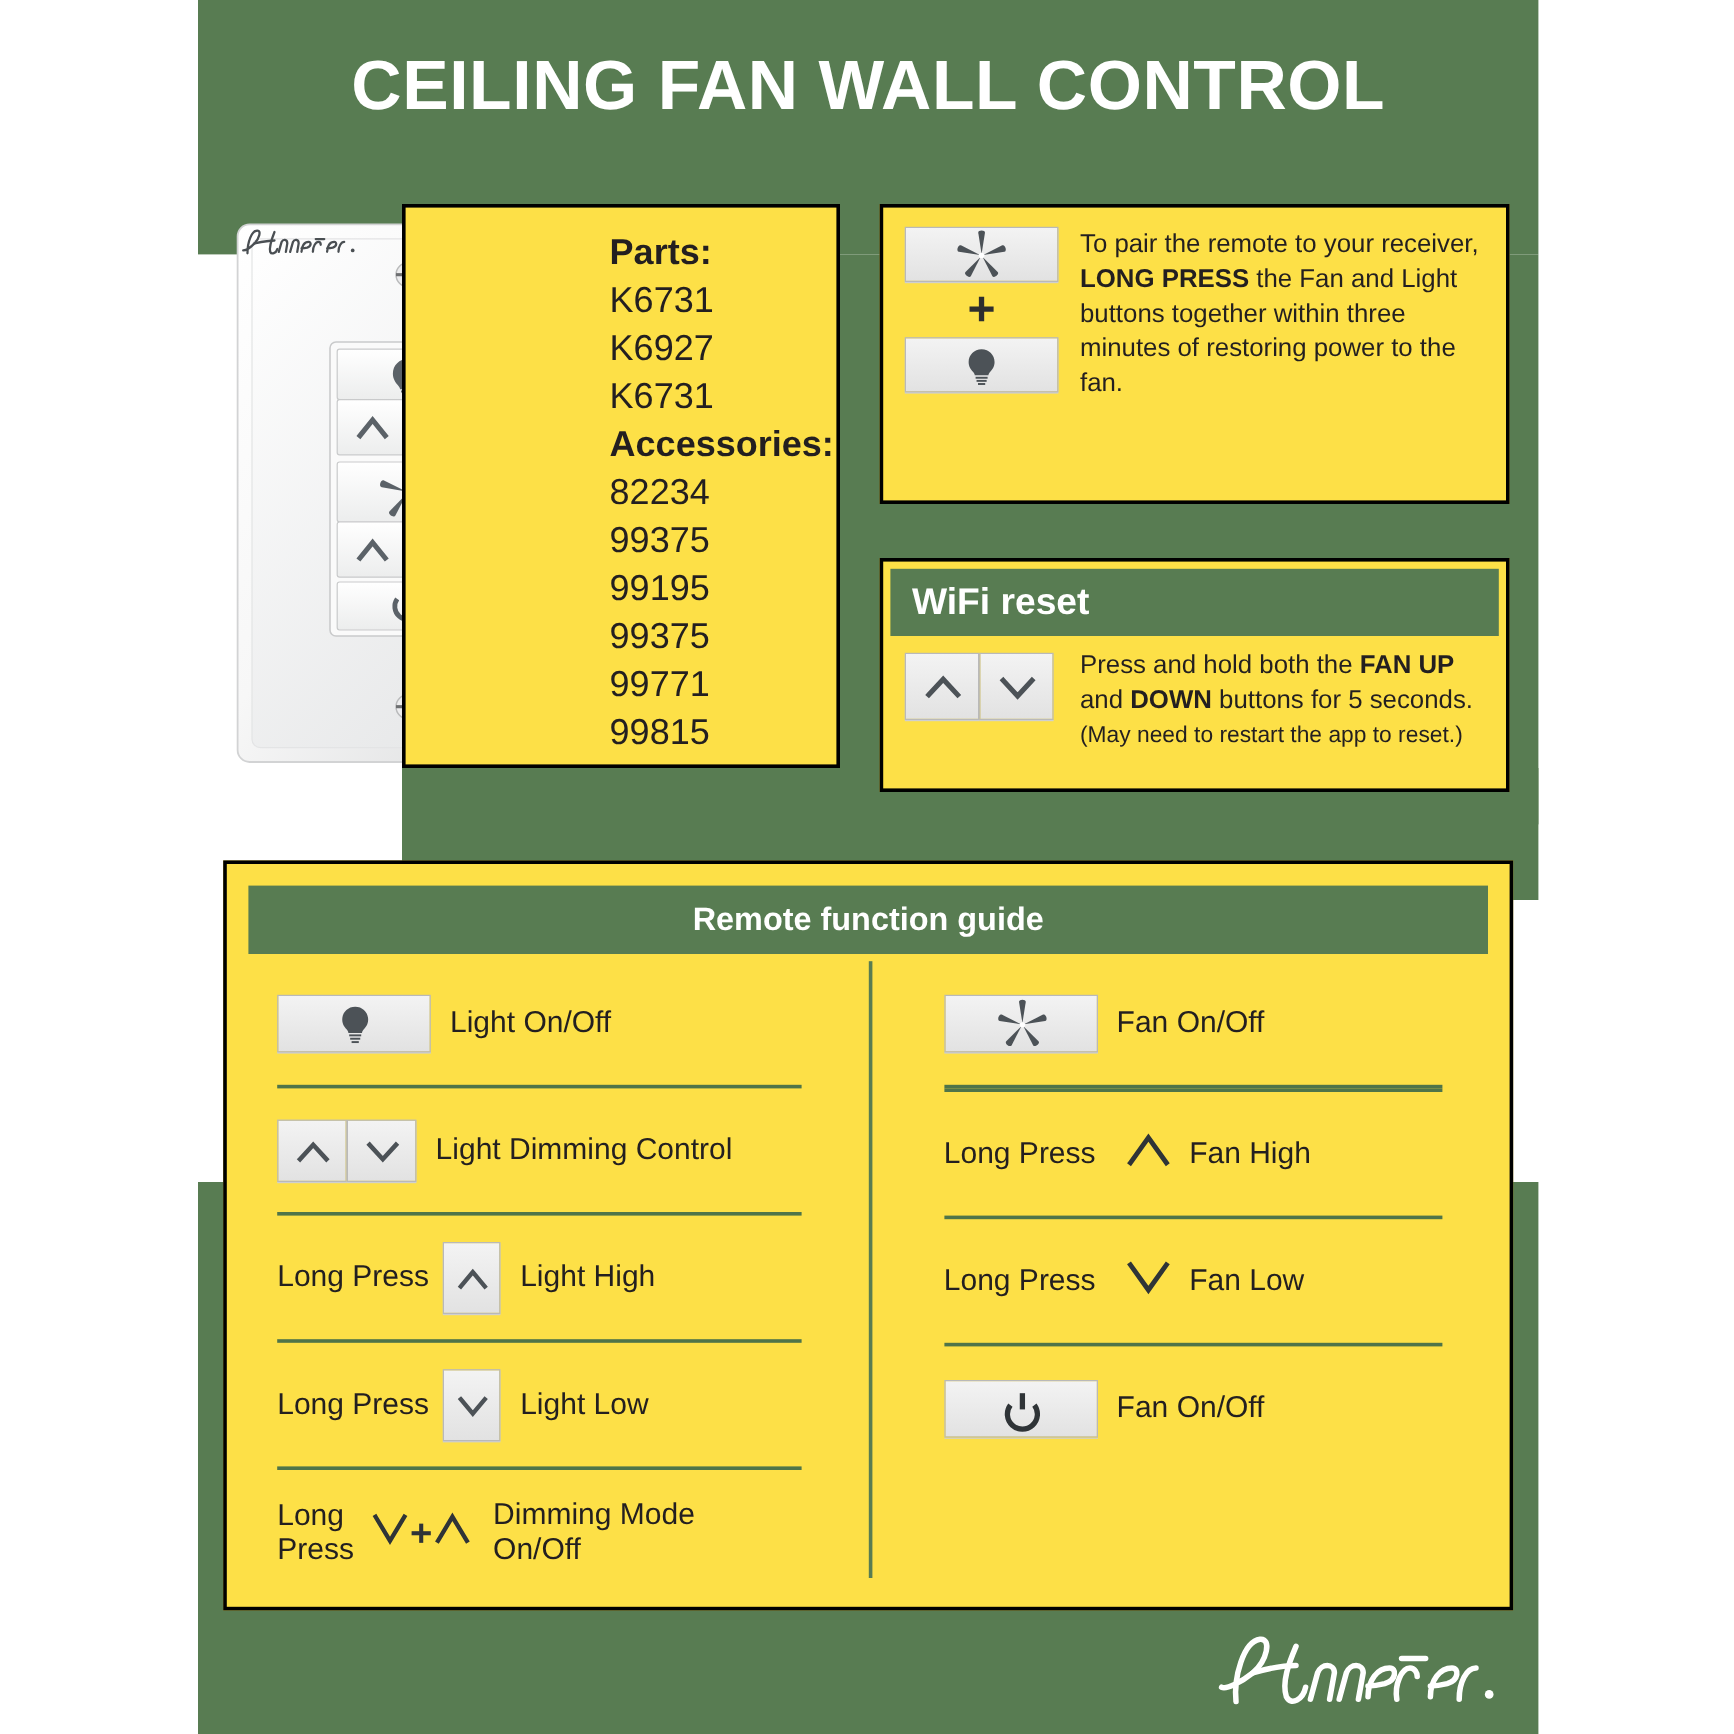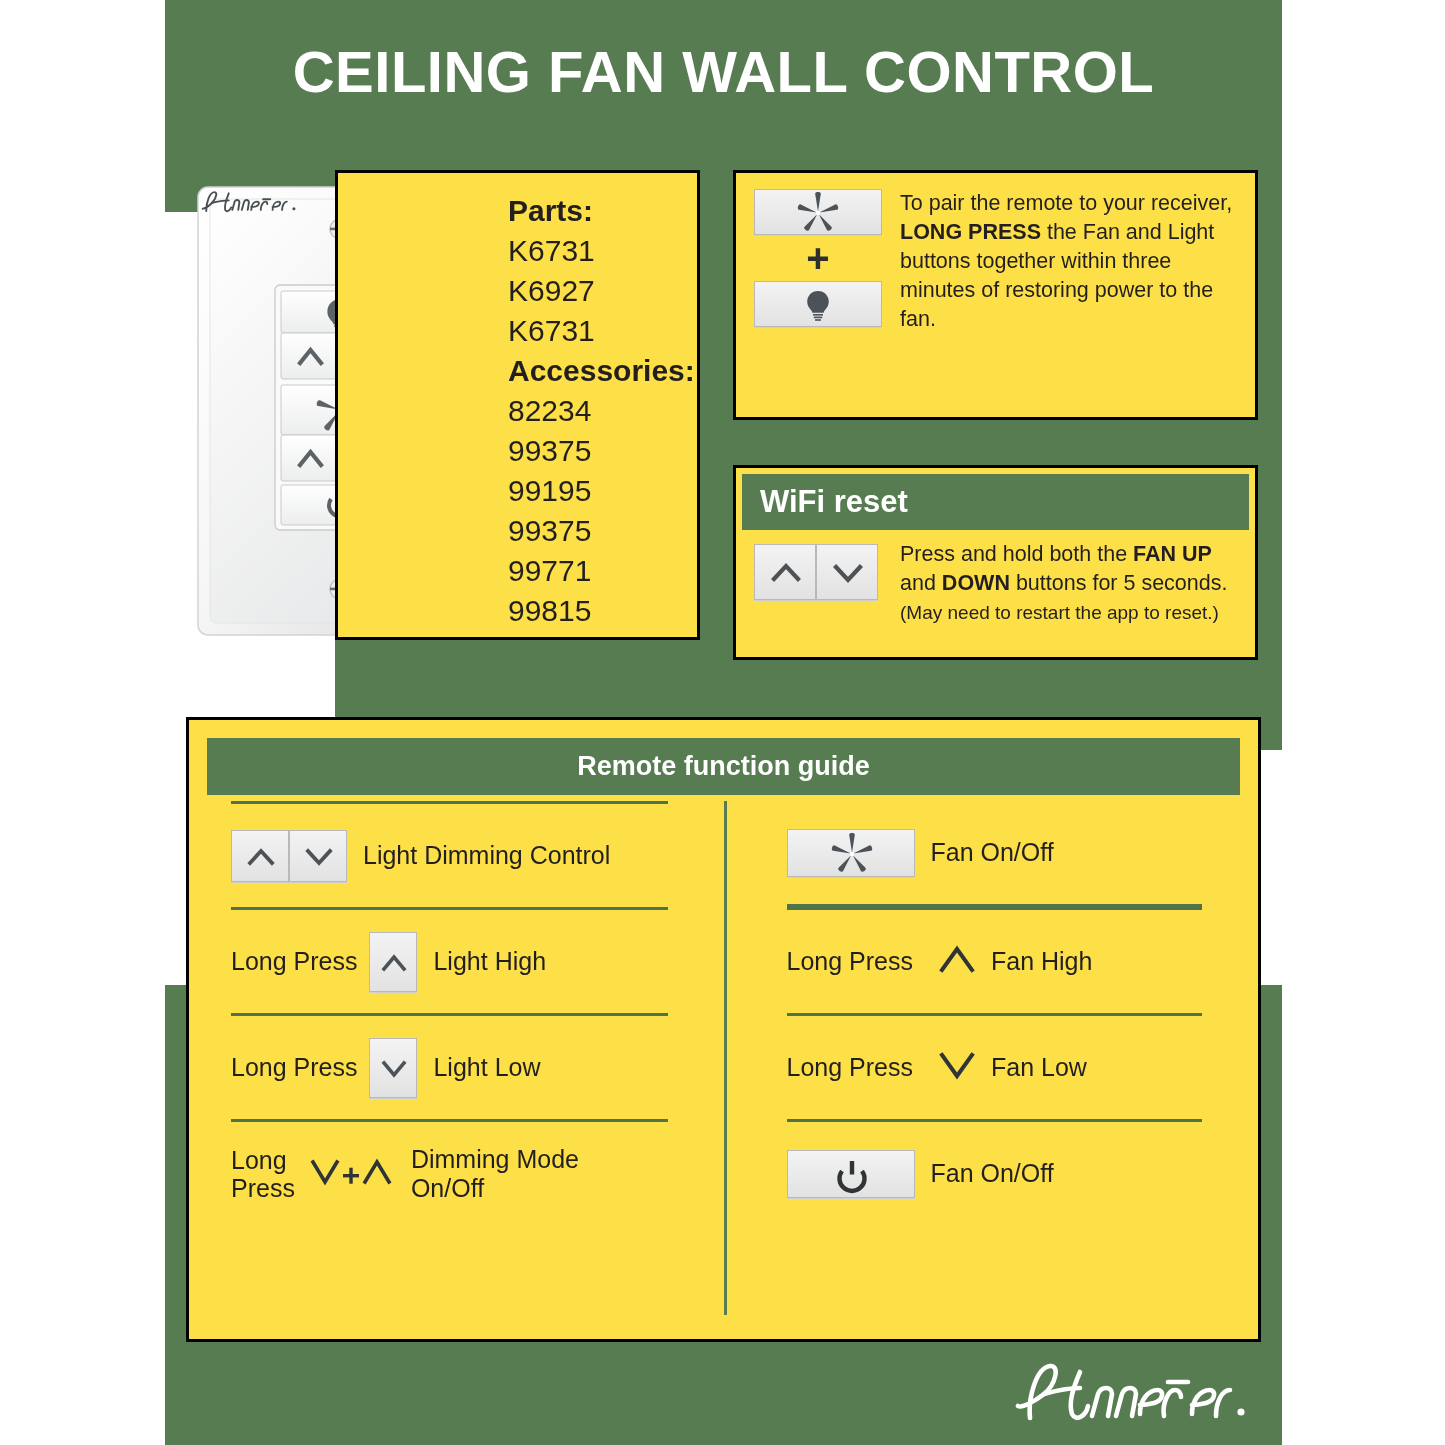--- a/index.html
+++ b/index.html
@@ -234,20 +234,33 @@
       </div>
     </div>
   </div>
 
   <div class="card" id="guide-card">
     <div class="guide-head">Remote function guide</div>
     <div class="guide-cols">
 
       <div class="gcol left">
 
+        <div class="grow">
+          <span class="key wide">
+            <svg viewBox="0 0 128 48" width="128" height="48">
+              <g fill="#4c5257">
+                <path d="M64 9c-6.2 0-10.8 4.8-10.8 10.6 0 4 2 6.4 3.6 8.2 1 1.3 1.5 2 1.5 3h11.4c0-1 .5-1.7 1.5-3 1.6-1.8 3.6-4.2 3.6-8.2C74.8 13.8 70.2 9 64 9z"></path>
+                <rect x="59" y="32" width="10" height="1.6"></rect>
+                  <rect x="59.8" y="34.8" width="8.4" height="1.6"></rect>
+                  <rect x="61" y="37.6" width="6" height="1.6"></rect>
+              </g>
+            </svg>
+          </span>
+          <span class="glabel">Light On/Off</span>
+        </div>
         <div class="gsep"></div>
 
         <div class="grow">
           <span class="keypair">
             <span class="key">
               <svg viewBox="0 0 58 52" width="58" height="52">
                   <path d="M18 32 L29 20 L40 32" fill="none" stroke="#4c5257" stroke-width="3.8" stroke-linecap="square"></path>
                 </svg>
             </span>
             <span class="key">

